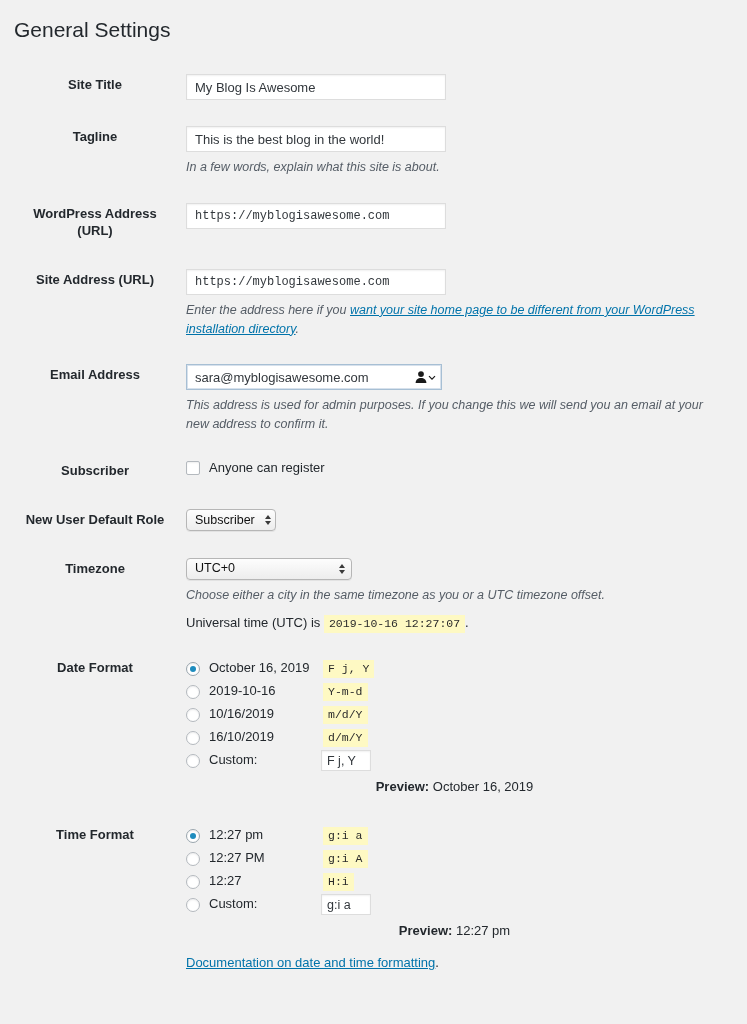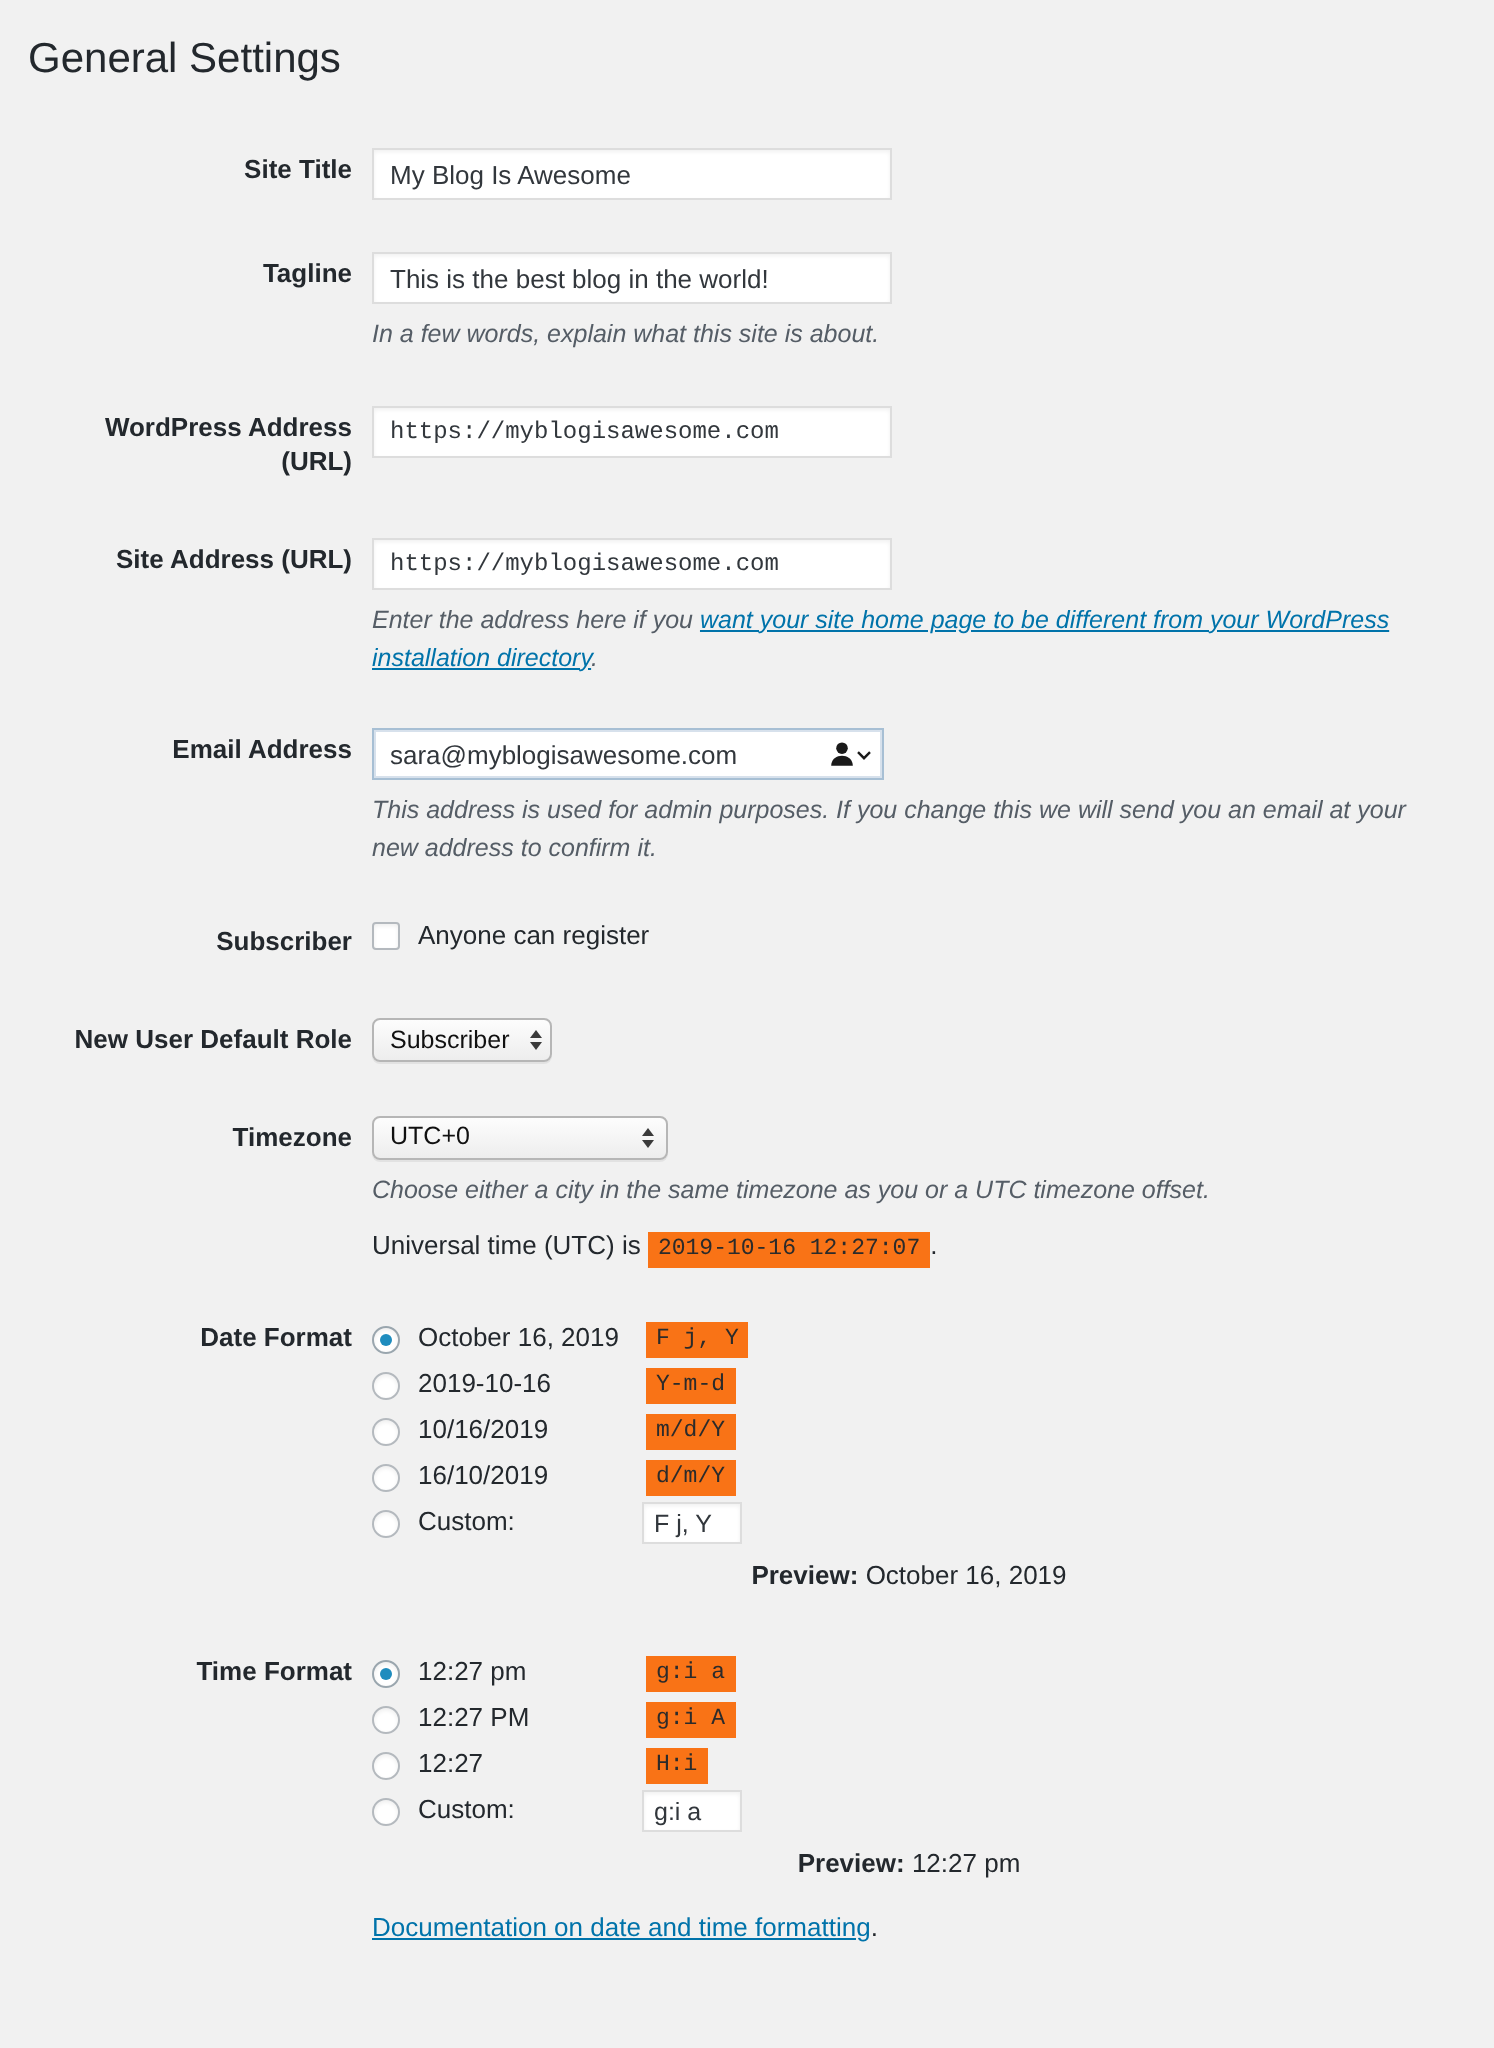--- a/index.html
+++ b/index.html
@@ -21,21 +21,21 @@
     line-height: 1.3;
     margin: 0 0 14px 0;
     padding: 6px 0 4px 0;
     color: #23282d;
   }
 
   table.form-table { border-collapse: collapse; width: 100%; }
   table.form-table tr { vertical-align: top; }
   table.form-table th {
     width: 172px;
-    text-align: right;
+    text-align: center;
     font-weight: 700;
     font-size: 13px;
     color: #23282d;
     padding: 16px 10px 16px 0;
     line-height: 1.3;
   }
   table.form-table td {
     padding: 13px 10px 13px 0;
     line-height: 1.3;
   }
@@ -89,21 +89,21 @@
 
   .utc-line {
     font-size: 13px;
     color: #23282d;
     margin: 9px 0 0 0;
     line-height: 1.5;
   }
   code, .codebox {
     font-family: "Liberation Mono", monospace;
     font-size: 11.5px;
-    background: #f97316;
+    background: #fef9c3;
     color: #2b2b2b;
     padding: 2px 5px;
     display: inline-block;
     line-height: 14px;
   }
 
   
   .select {
     display: inline-flex;
     align-items: center;
@@ -132,21 +132,21 @@
     display: block;
     width: 0; height: 0;
     border-left: 3.5px solid transparent;
     border-right: 3.5px solid transparent;
   }
   .stepper i.up { border-bottom: 4px solid #3a3a3a; }
   .stepper i.down { border-top: 4px solid #3a3a3a; }
 
   .sel-role { width: 90px; }
   .sel-lang { width: 146px; }
-  .sel-tz { width: 148px; text-align: right; }
+  .sel-tz { width: 166px; text-align: right; }
 
   
   .checkline { display: flex; align-items: center; gap: 9px; font-size: 13px; color: #23282d; }
   .checkbox {
     width: 14px; height: 14px;
     background: #fff;
     border: 1px solid #b4b9be;
     border-radius: 2px;
     box-shadow: inset 0 1px 2px rgba(0,0,0,.07);
     flex: none;

